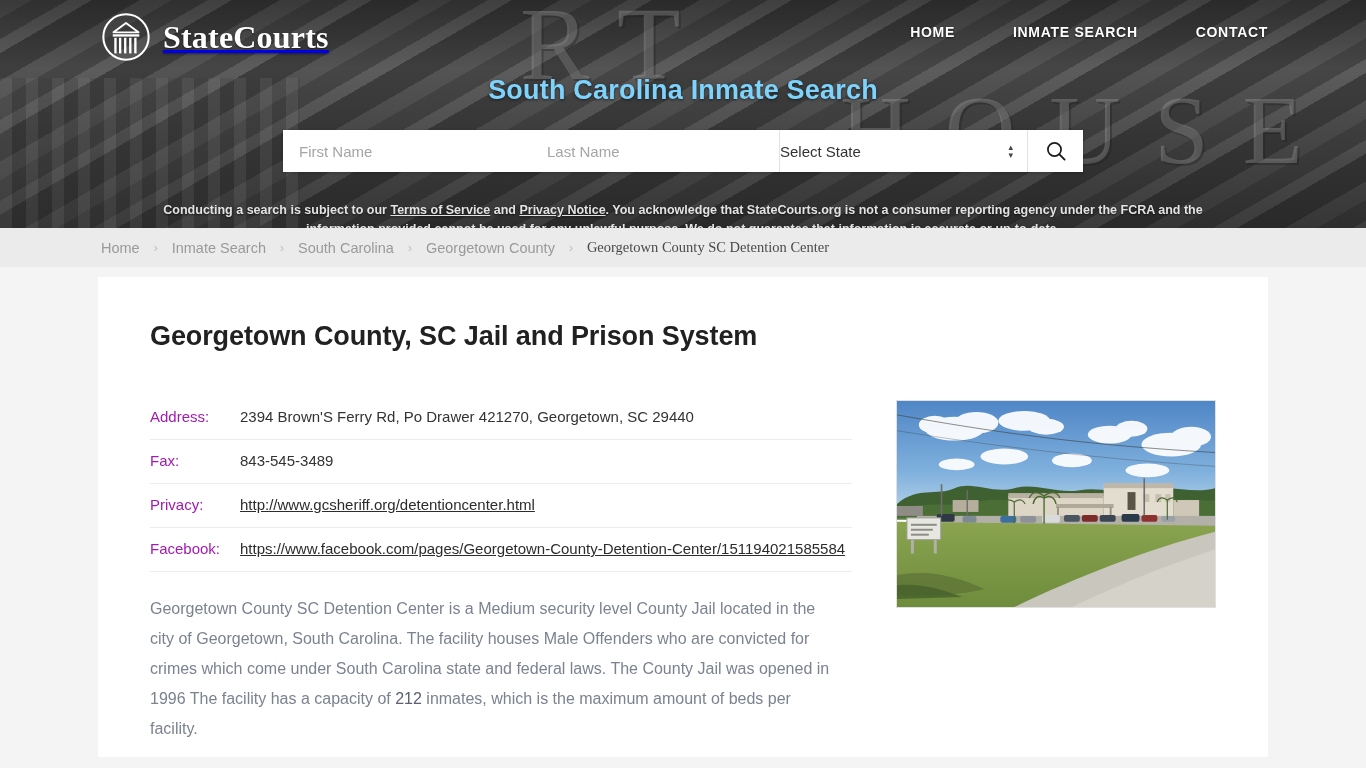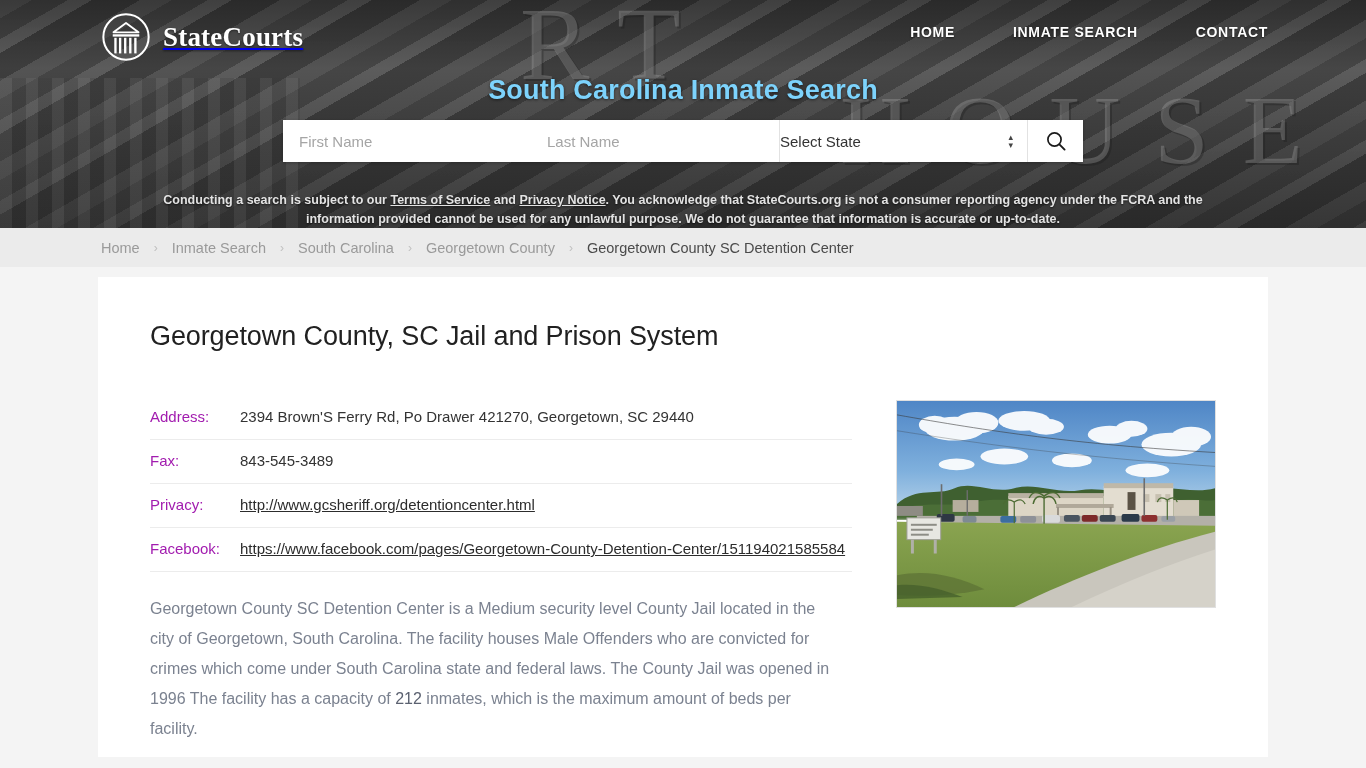--- a/index.html
+++ b/index.html
@@ -55,21 +55,21 @@
 
   
   .topbar { position: relative; height: 72px; }
   .brand {
     position: absolute; left: 3px; top: 12px;
     display: flex; align-items: center; gap: 12px;
   }
   .brand-logo { width: 50px; height: 50px; display:block; }
   .brand-name {
     color: #fff; font-family: "Liberation Serif", serif;
-    font-size: 27px; font-weight: 700; letter-spacing: .2px;
+    font-size: 32px; font-weight: 700; letter-spacing: .2px;
     text-shadow: 0 1px 2px rgba(0,0,0,.5);
   }
   .mainnav {
     position: absolute; right: 0; top: 24px;
     display: flex; align-items: center; gap: 58px;
   }
   .mainnav a {
     color: #fff; text-decoration: none;
     font-size: 14px; font-weight: 700; letter-spacing: .7px;
     text-shadow: 0 1px 2px rgba(0,0,0,.6);
@@ -81,21 +81,21 @@
     font-size: 27px;
     font-weight: 700;
     letter-spacing: .2px;
     margin-top: 3px;
     text-shadow: 0 1px 3px rgba(0,0,0,.55);
   }
 
   
   .searchbar {
     width: 800px; height: 42px;
-    margin: 14px auto 0;
+    margin: 24px auto 0;
     background: #fff;
     display: flex; align-items: stretch;
     box-shadow: 0 1px 3px rgba(0,0,0,.25);
   }
   .searchbar input[type=text] {
     border: 0; outline: 0; background: transparent;
     font-family: "Liberation Sans", sans-serif;
     font-size: 15px; color: #333;
     padding: 0 16px;
   }
@@ -140,32 +140,32 @@
     width: 1170px; margin: 0 auto;
     display: flex; align-items: center; gap: 0px;
     padding-left: 3px;
   }
   .crumbs a {
     color: #9a9a9a; text-decoration: none; font-size: 14.5px;
   }
   .crumb-sep {
     color: #c0c0c0; font-size: 12px; margin: 0 14px; line-height: 1;
   }
-  .crumb-current { color: #4a4a4a; font-size: 14.5px; }
+  .crumb-current { color: #4a4a4a; font-size: 14.5px; font-family: Liberation Serif, serif; }
 
   
   .card {
     width: 1170px; margin: 10px auto 0;
     background: #fff;
     min-height: 480px;
     padding: 44px 52px 0 52px;
     position: relative;
   }
   .page-title {
-    font-size: 27px; font-weight: 400; color: #212121;
+    font-size: 27px; font-weight: 700; color: #212121;
     letter-spacing: -.1px;
     margin-bottom: 44px;
   }
 
   .content-row { display: flex; gap: 0; }
   .info-col { width: 702px; }
 
   table.info { width: 100%; border-collapse: collapse; }
   table.info td {
     padding: 9px 0 10px 0;

